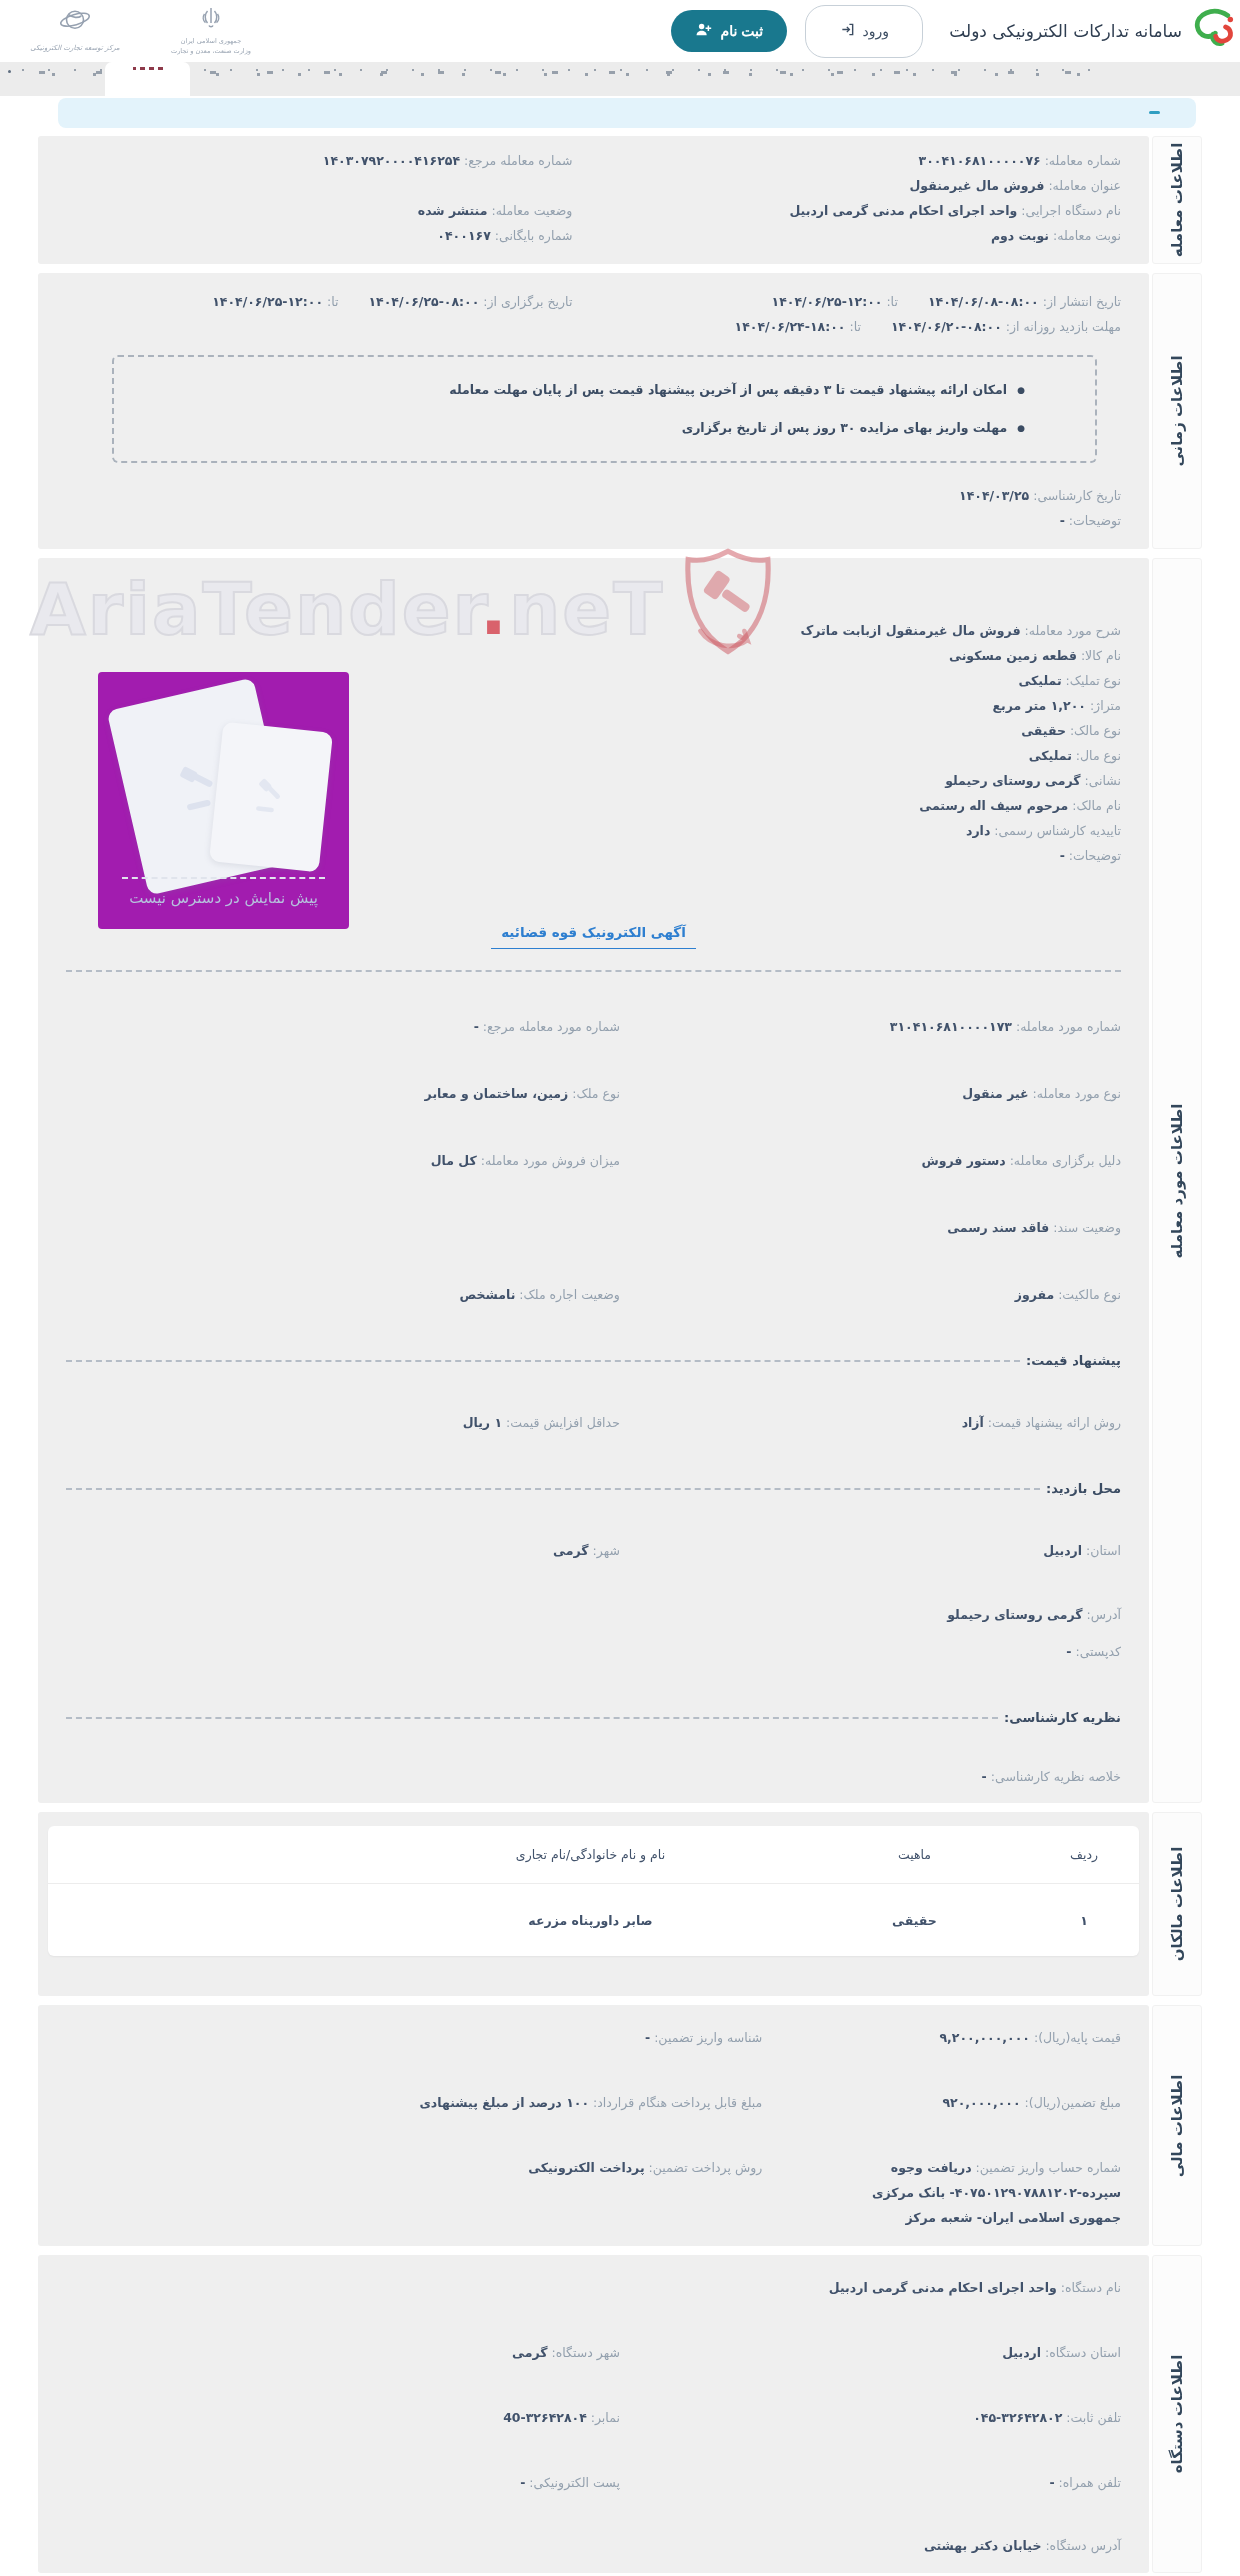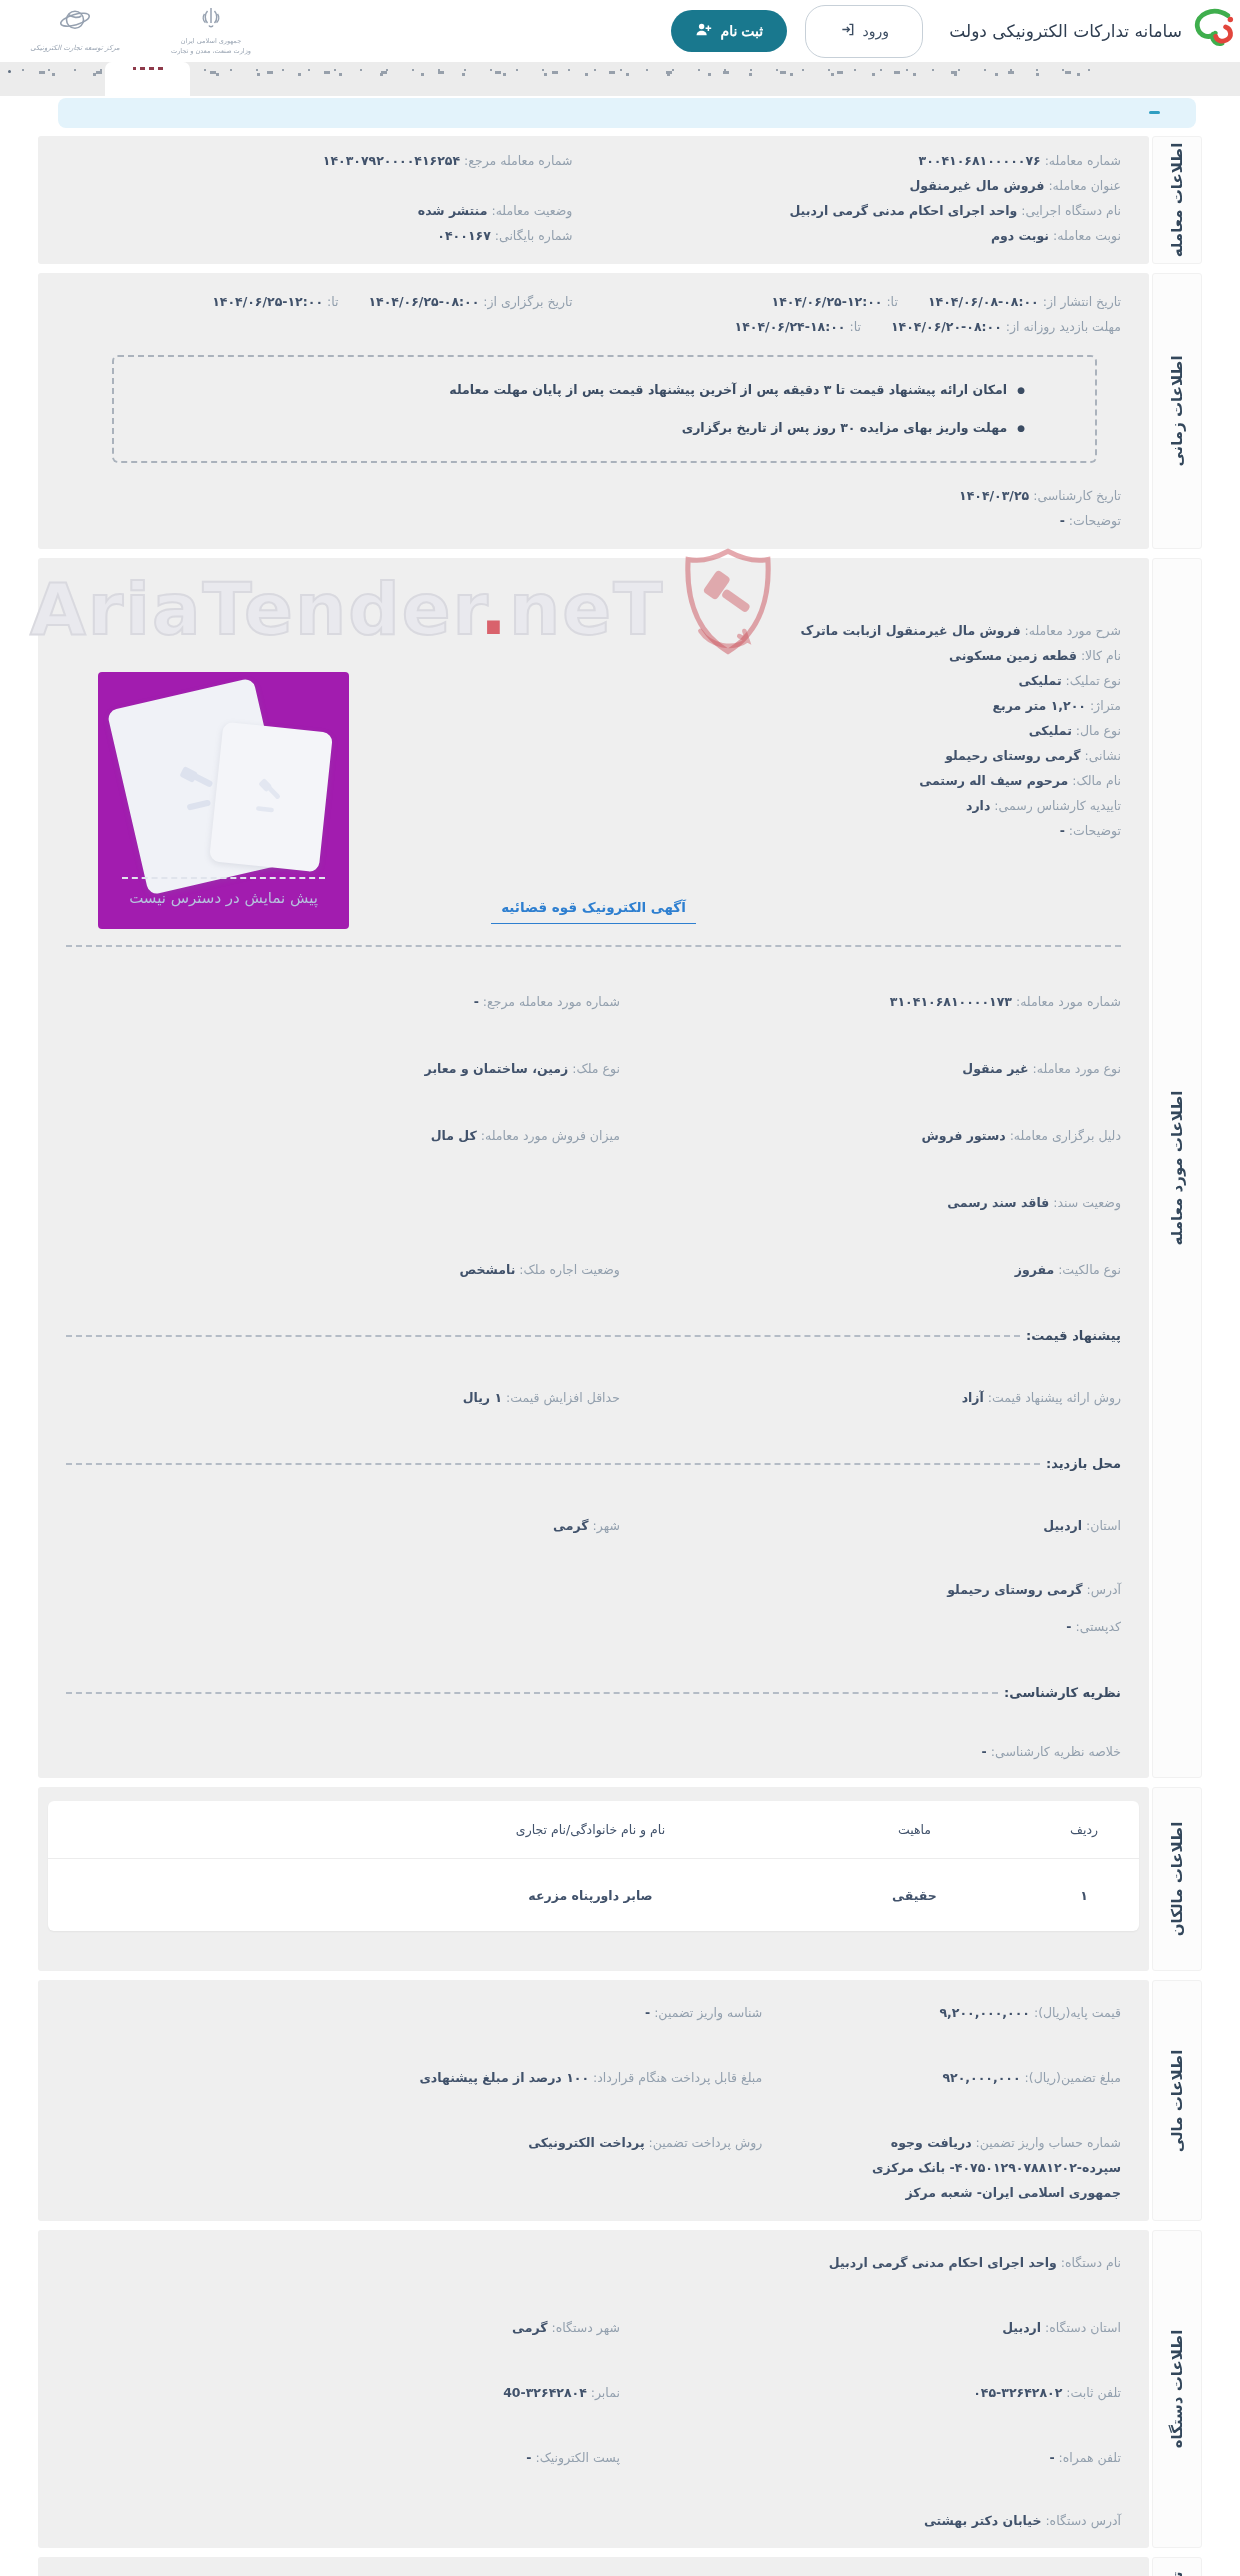--- a/index.html
+++ b/index.html
@@ -281,20 +281,21 @@
         </div>
         <div class="pv-sep"></div>
         <div class="pv-text">پیش نمایش در دسترس نیست</div>
       </div>
 
       <div class="subject-fields">
         <div class="field"><span class="lbl">شرح مورد معامله:</span> <span class="val">فروش مال غیرمنقول ازبابت ماترک</span></div>
         <div class="field"><span class="lbl">نام کالا:</span> <span class="val">قطعه زمین مسکونی</span></div>
         <div class="field"><span class="lbl">نوع تملیک:</span> <span class="val">تملیکی</span></div>
         <div class="field"><span class="lbl">متراژ:</span> <span class="val">۱,۲۰۰ متر مربع</span></div>
+        <div class="field"><span class="lbl">نوع مالک:</span> <span class="val">حقیقی</span></div>
         <div class="field"><span class="lbl">نوع مال:</span> <span class="val">تملیکی</span></div>
         <div class="field"><span class="lbl">نشانی:</span> <span class="val">گرمی روستای رحیملو</span></div>
         <div class="field"><span class="lbl">نام مالک:</span> <span class="val">مرحوم سیف اله رستمی</span></div>
         <div class="field"><span class="lbl">تاییدیه کارشناس رسمی:</span> <span class="val">دارد</span></div>
         <div class="field"><span class="lbl">توضیحات:</span> <span class="val">-</span></div>
       </div>
 
       <div class="judiciary">
         <a>آگهی الکترونیک قوه قضائیه</a>
       </div>
@@ -402,21 +403,21 @@
       <div class="row2 c47 g2">
         <div class="field"><span class="lbl">استان دستگاه:</span> <span class="val">اردبیل</span></div>
         <div class="field"><span class="lbl">شهر دستگاه:</span> <span class="val">گرمی</span></div>
       </div>
       <div class="row2 c47 g2">
         <div class="field"><span class="lbl">تلفن ثابت:</span> <span class="val ltr">۰۴۵-۳۲۶۴۲۸۰۲</span></div>
         <div class="field"><span class="lbl">نمابر:</span> <span class="val ltr">40-۳۲۶۴۲۸۰۴</span></div>
       </div>
       <div class="row2 c47 g2">
         <div class="field"><span class="lbl">تلفن همراه:</span> <span class="val">-</span></div>
-        <div class="field"><span class="lbl">پست الکترونیک:</span> <span class="val">-</span></div>
+        <div class="field"><span class="lbl">پست الکترونیکی:</span> <span class="val">-</span></div>
       </div>
       <div class="field g2"><span class="lbl">آدرس دستگاه:</span> <span class="val">خیابان دکتر بهشتی</span></div>
     </div>
   </section>
 
   <section class="card card-notes">
     <div class="side">
       <span class="vlabel">توضیحات</span>
     </div>
     <div class="body">

